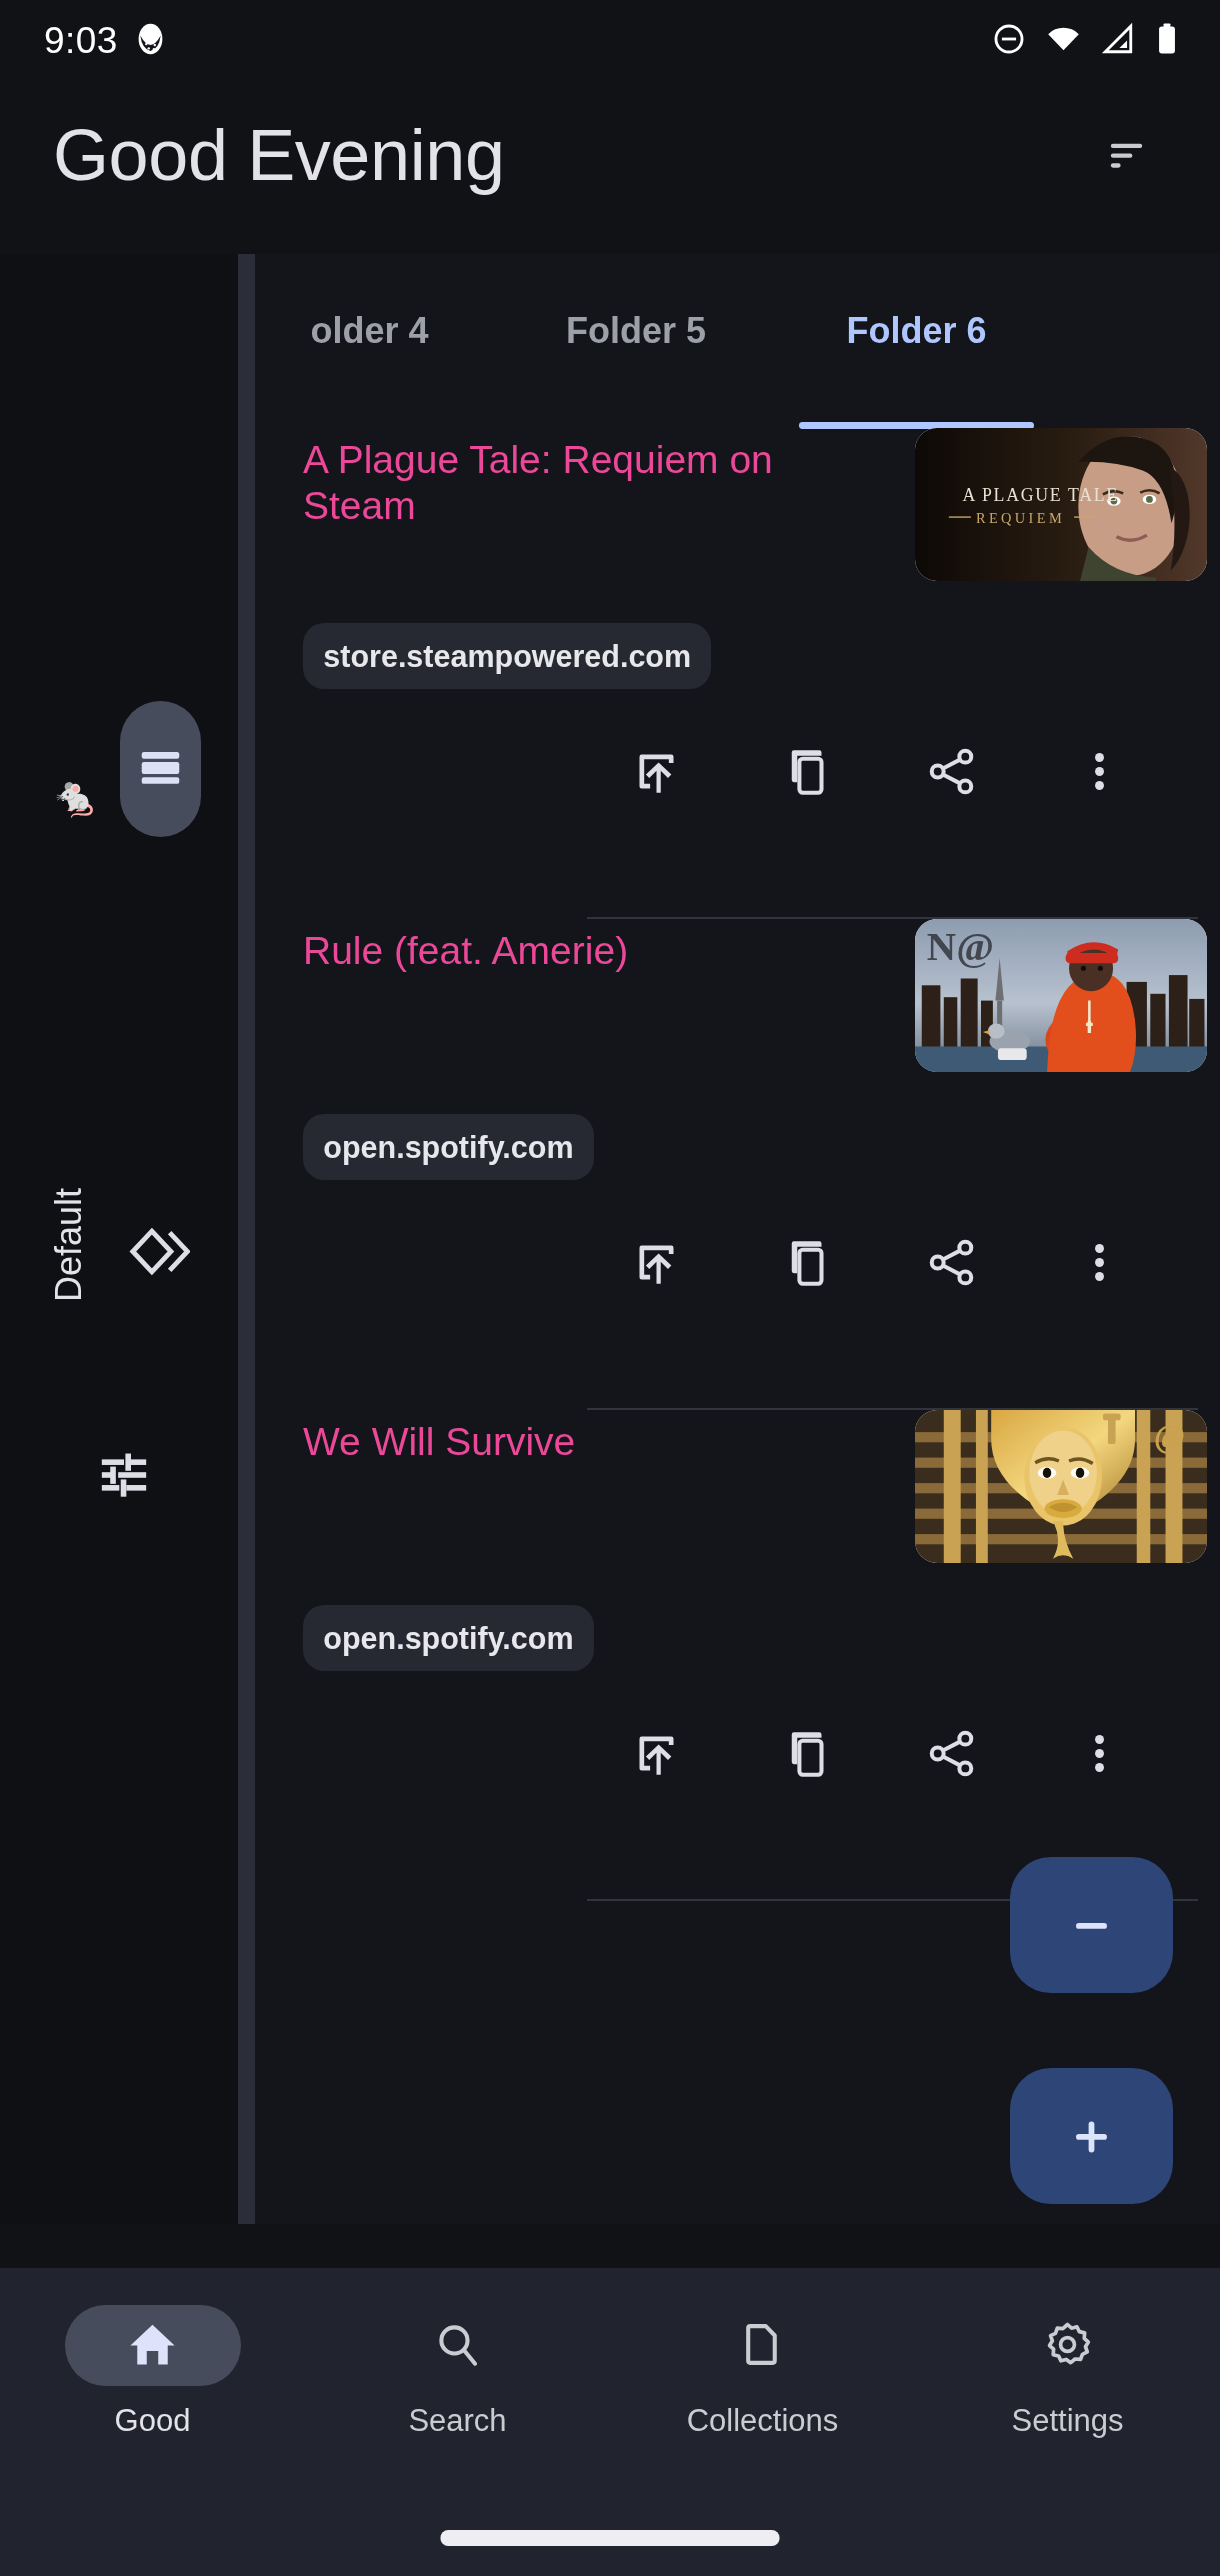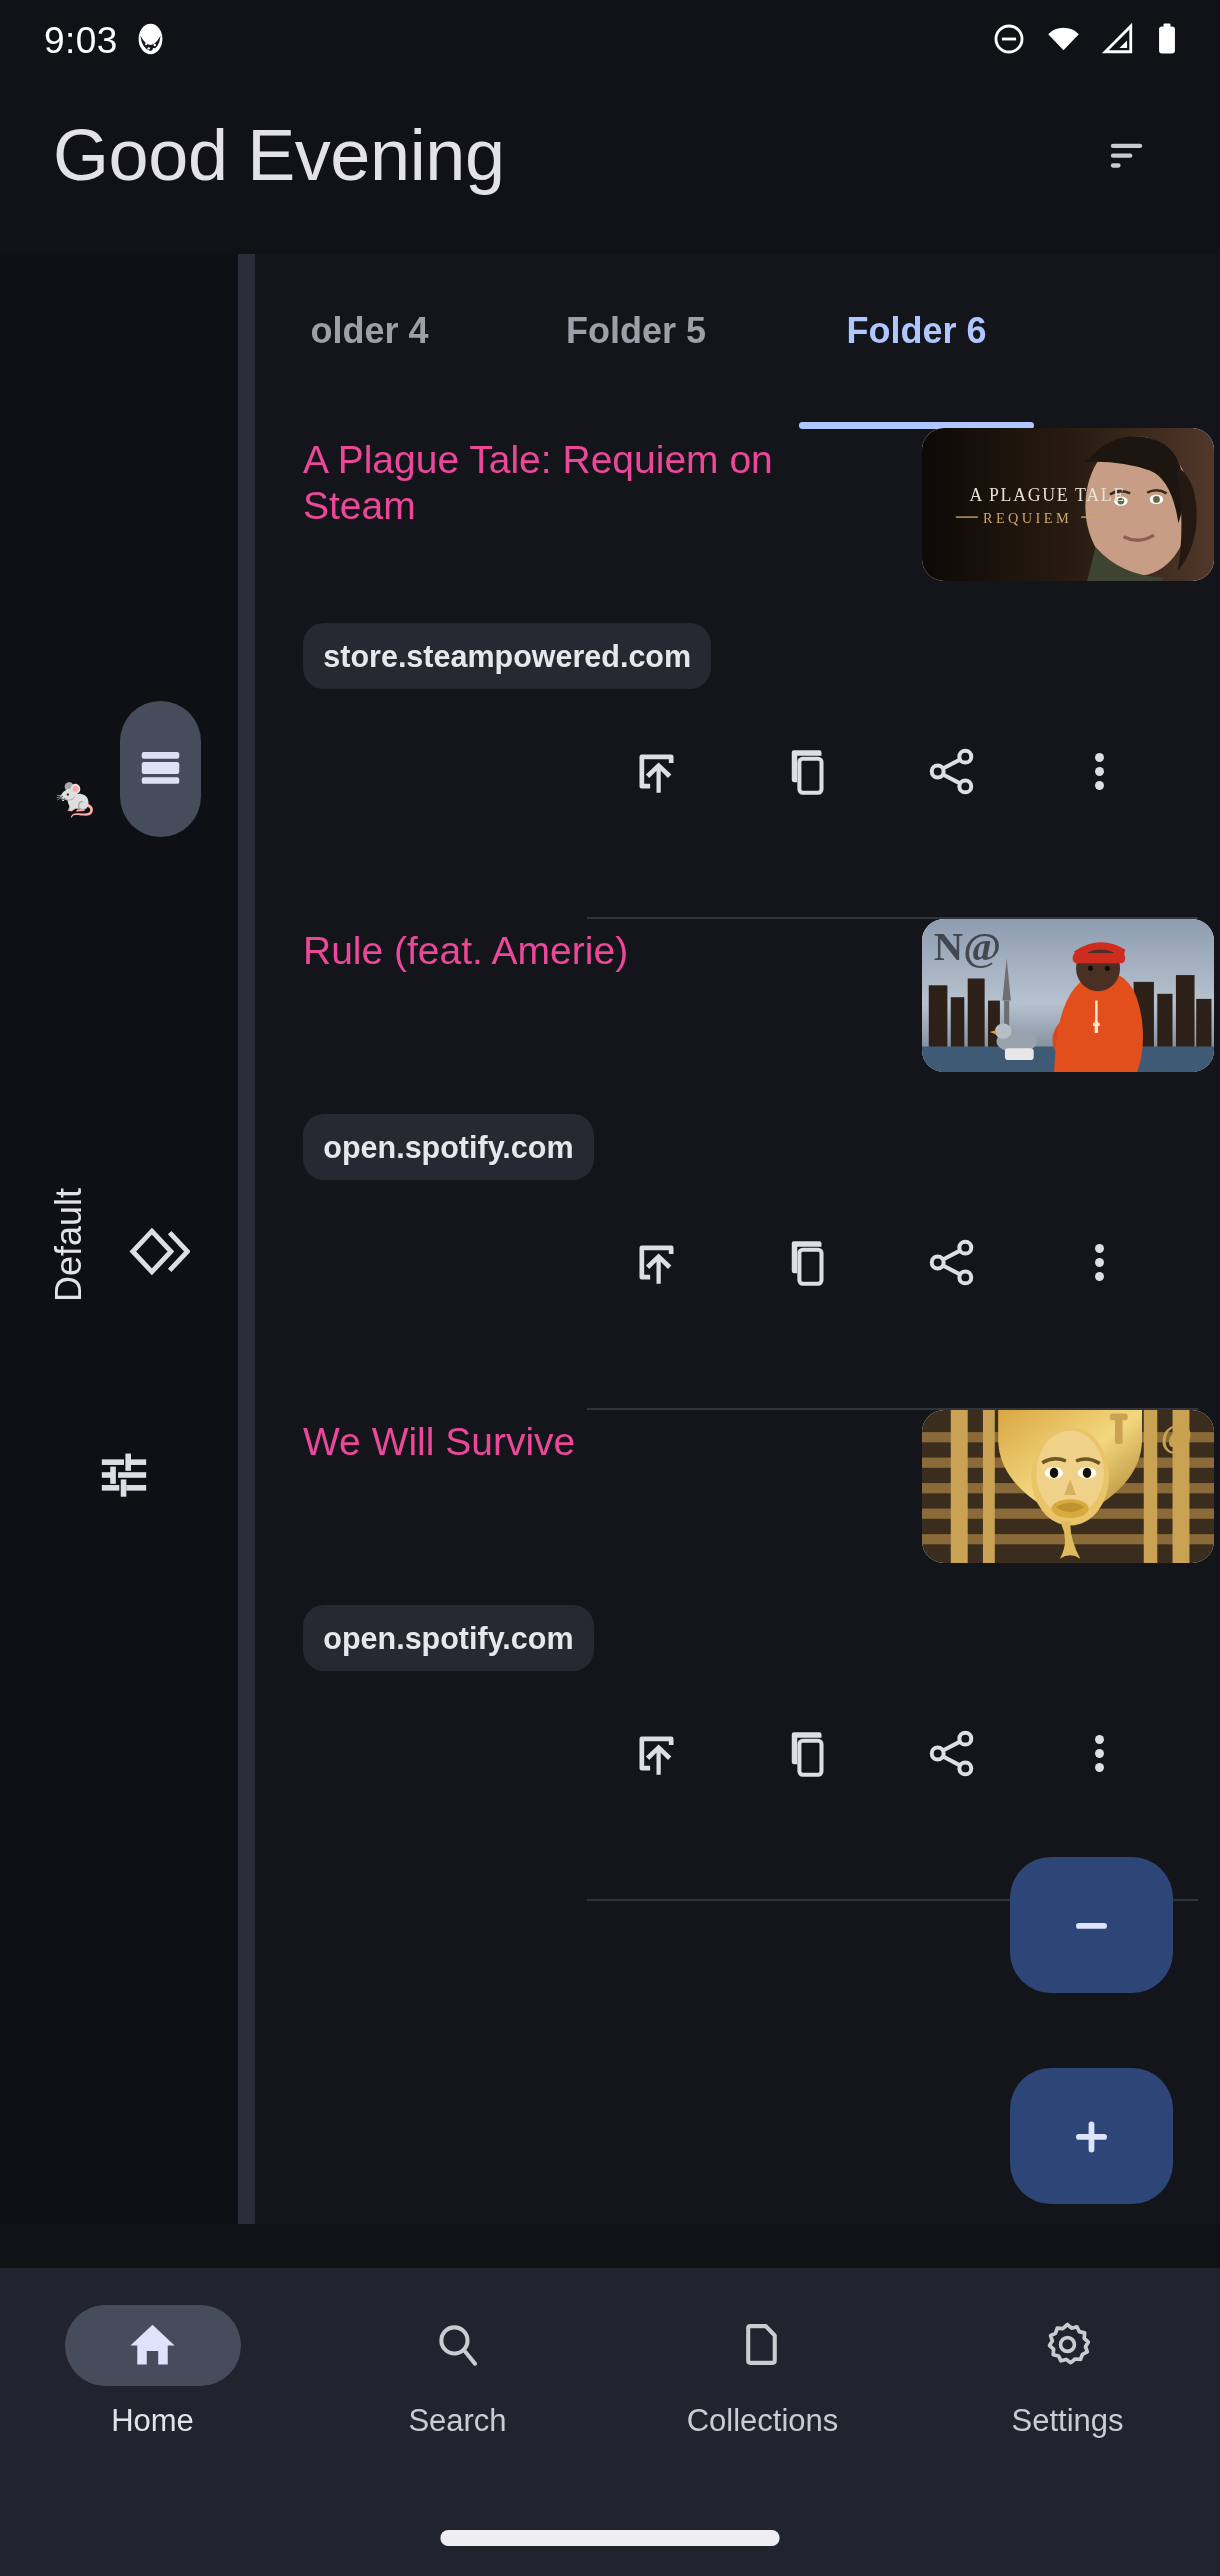--- a/index.html
+++ b/index.html
@@ -74,21 +74,21 @@
   }
 
   
   .list { position: absolute; top: 174px; left: 0; width: 965px; }
   .row { position: relative; width: 965px; height: 491px; }
   .row-title {
     position: absolute; left: 48px; top: 8.5px; width: 559px;
     color: #ec4899; font-size: 39px; line-height: 1.18; font-weight: 400;
   }
   .row-thumb {
-    position: absolute; right: 6px; top: 0; width: 292px; height: 153px;
+    position: absolute; right: 13px; top: 0; width: 292px; height: 153px;
     border-radius: 22px; overflow: hidden; background: #ffffff;
   }
   .row-thumb svg { display: block; width: 100%; height: 100%; }
   .row-chip {
     position: absolute; left: 48px; top: 195px; height: 66px;
     display: inline-flex; align-items: center; padding: 0 20.3px;
     background: #262932; border-radius: 21px;
   }
   .row-chip span { color: #E7E7EC; font-size: 30.5px; font-weight: 700; white-space: nowrap; }
   .row-actions {
@@ -492,21 +492,21 @@
     <div class="nav-items">
 
       <div class="nav-item active">
         <div class="nav-icon-wrap">
           <span>
             <svg width="53" height="53" viewBox="0 0 24 24">
               <path d="M12 3 L22 12.4 h-3.1 V21 H14.6 v-6.1 h-5.2 V21 H5.1 v-8.6 H2 Z" fill="#DEE2FA"></path>
             </svg>
           </span>
         </div>
-        <div class="nav-label">Home</div>
+        <div class="nav-label">Good</div>
       </div>
 
       <div class="nav-item">
         <div class="nav-icon-wrap">
           <span>
             <svg width="49" height="49" viewBox="0 0 24 24">
               <circle cx="10.5" cy="10" r="6.4" fill="none" stroke="#CBCCD2" stroke-width="2"></circle>
               <path d="M15.2 14.8 L20.6 21.4" stroke="#CBCCD2" stroke-width="2" stroke-linecap="round"></path>
             </svg>
           </span>

